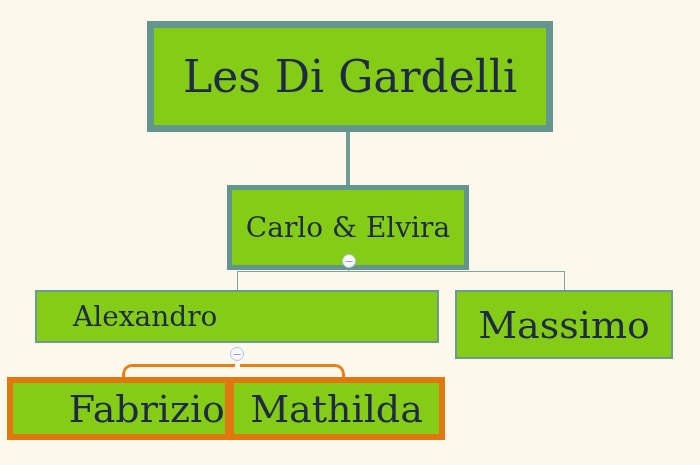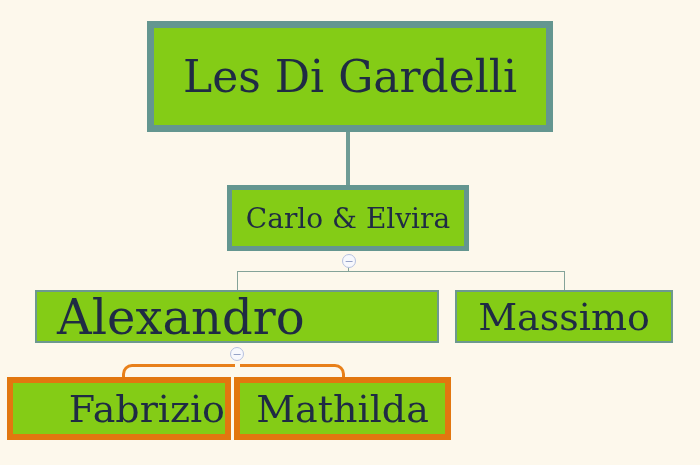--- a/index.html
+++ b/index.html
@@ -31,44 +31,44 @@
   }
   .node-label { display: inline-block; }
 
   
   #root-node {
     left: 147px; top: 21px; width: 406px; height: 111px;
     border: 7px solid #649690;
     font-size: 44px;
   }
   #couple-node {
-    left: 227px; top: 185px; width: 242px; height: 66px;
+    left: 227px; top: 185px; width: 242px; height: 85px;
     border: 5px solid #649690;
     font-size: 28px;
   }
   #alexandro-node {
     left: 35px; top: 290px; width: 404px; height: 53px;
     border: 2px solid #6d998f;
-    font-size: 48px;
+    font-size: 28px;
     justify-content: flex-start;
-    padding-left: 20px;
+    padding-left: 36px;
   }
   #massimo-node {
-    left: 455px; top: 290px; width: 218px; height: 53px;
+    left: 455px; top: 290px; width: 218px; height: 69px;
     border: 2px solid #6d998f;
     font-size: 38px;
   }
   #fabrizio-node {
     left: 7px; top: 377px; width: 224px; height: 63px;
     border: 6px solid #e2770f;
     font-size: 38px;
     justify-content: flex-end;
   }
   #mathilda-node {
-    left: 234px; top: 377px; width: 217px; height: 63px;
+    left: 228px; top: 377px; width: 217px; height: 63px;
     border: 6px solid #e2770f;
     font-size: 38px;
   }
 
   
   .conn { position: absolute; }
   #conn-root-couple {
     left: 346px; top: 132px; width: 4px; height: 53px;
     background: #6f9c95;
   }

